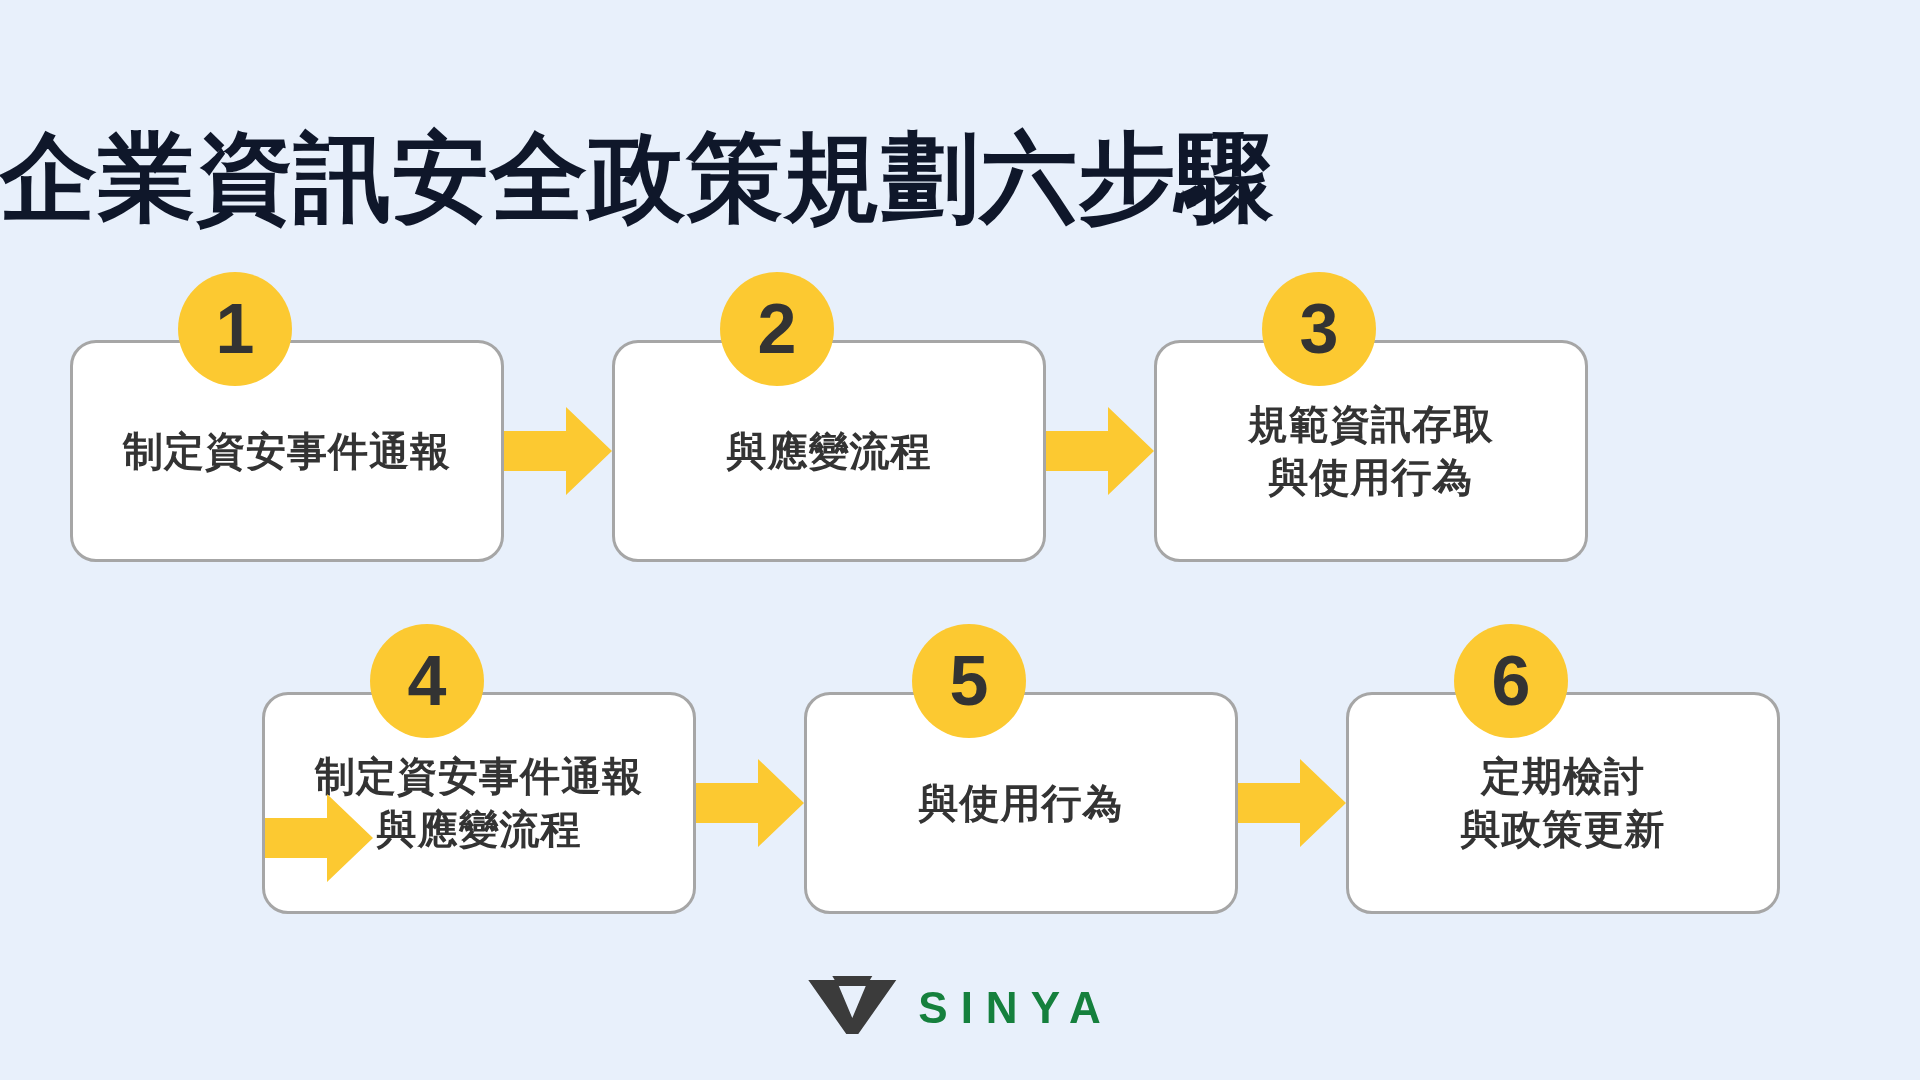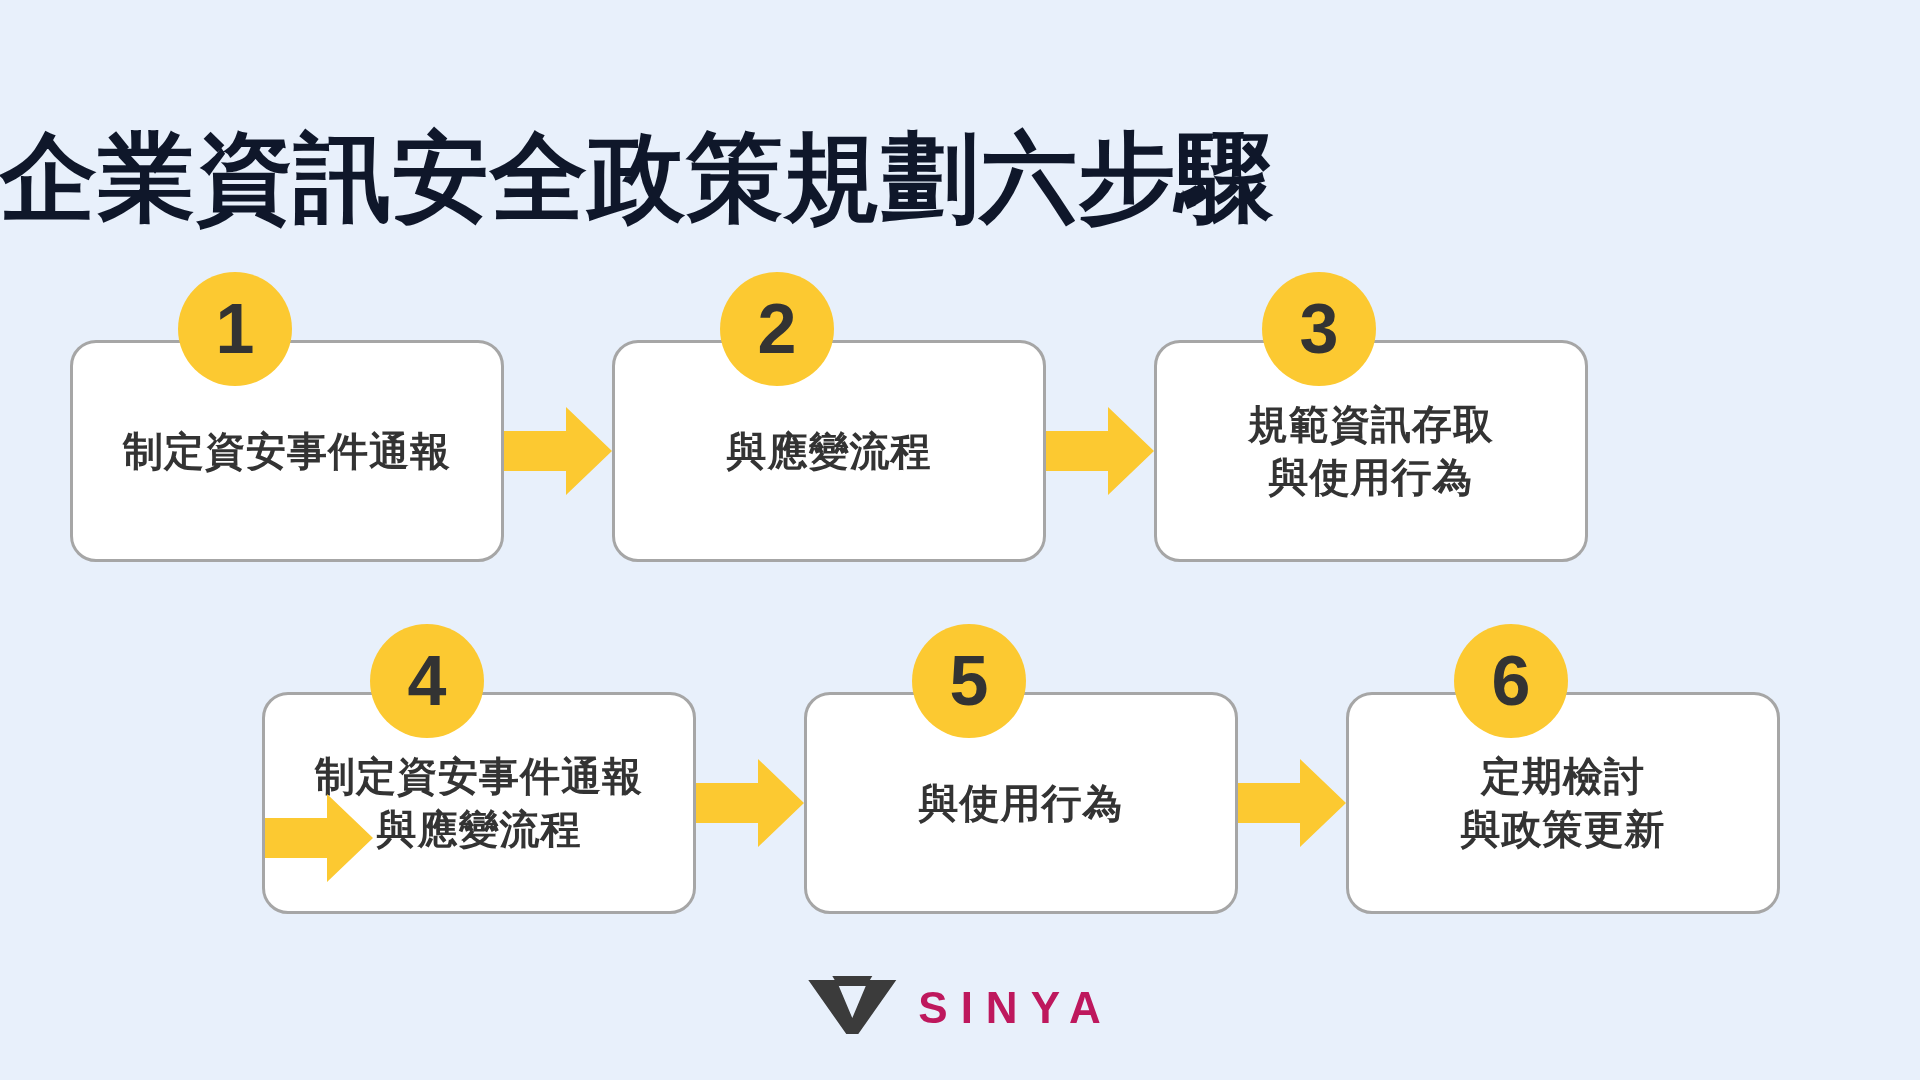--- a/index.html
+++ b/index.html
@@ -125,21 +125,21 @@
     bottom: 38px;
     display: flex;
     align-items: center;
     gap: 16px;
   }
   .logo-mark { display: block; }
   .logo-text {
     font-size: 44px;
     font-weight: 600;
     letter-spacing: 13px;
-    color: #be185d;
+    color: #15803d;
     line-height: 1;
     padding-left: 4px;
   }
 </style>
 </head>
 <body>
 
 <div class="stage">
 
   <h1 class="title">企業資訊安全政策規劃六步驟</h1>

